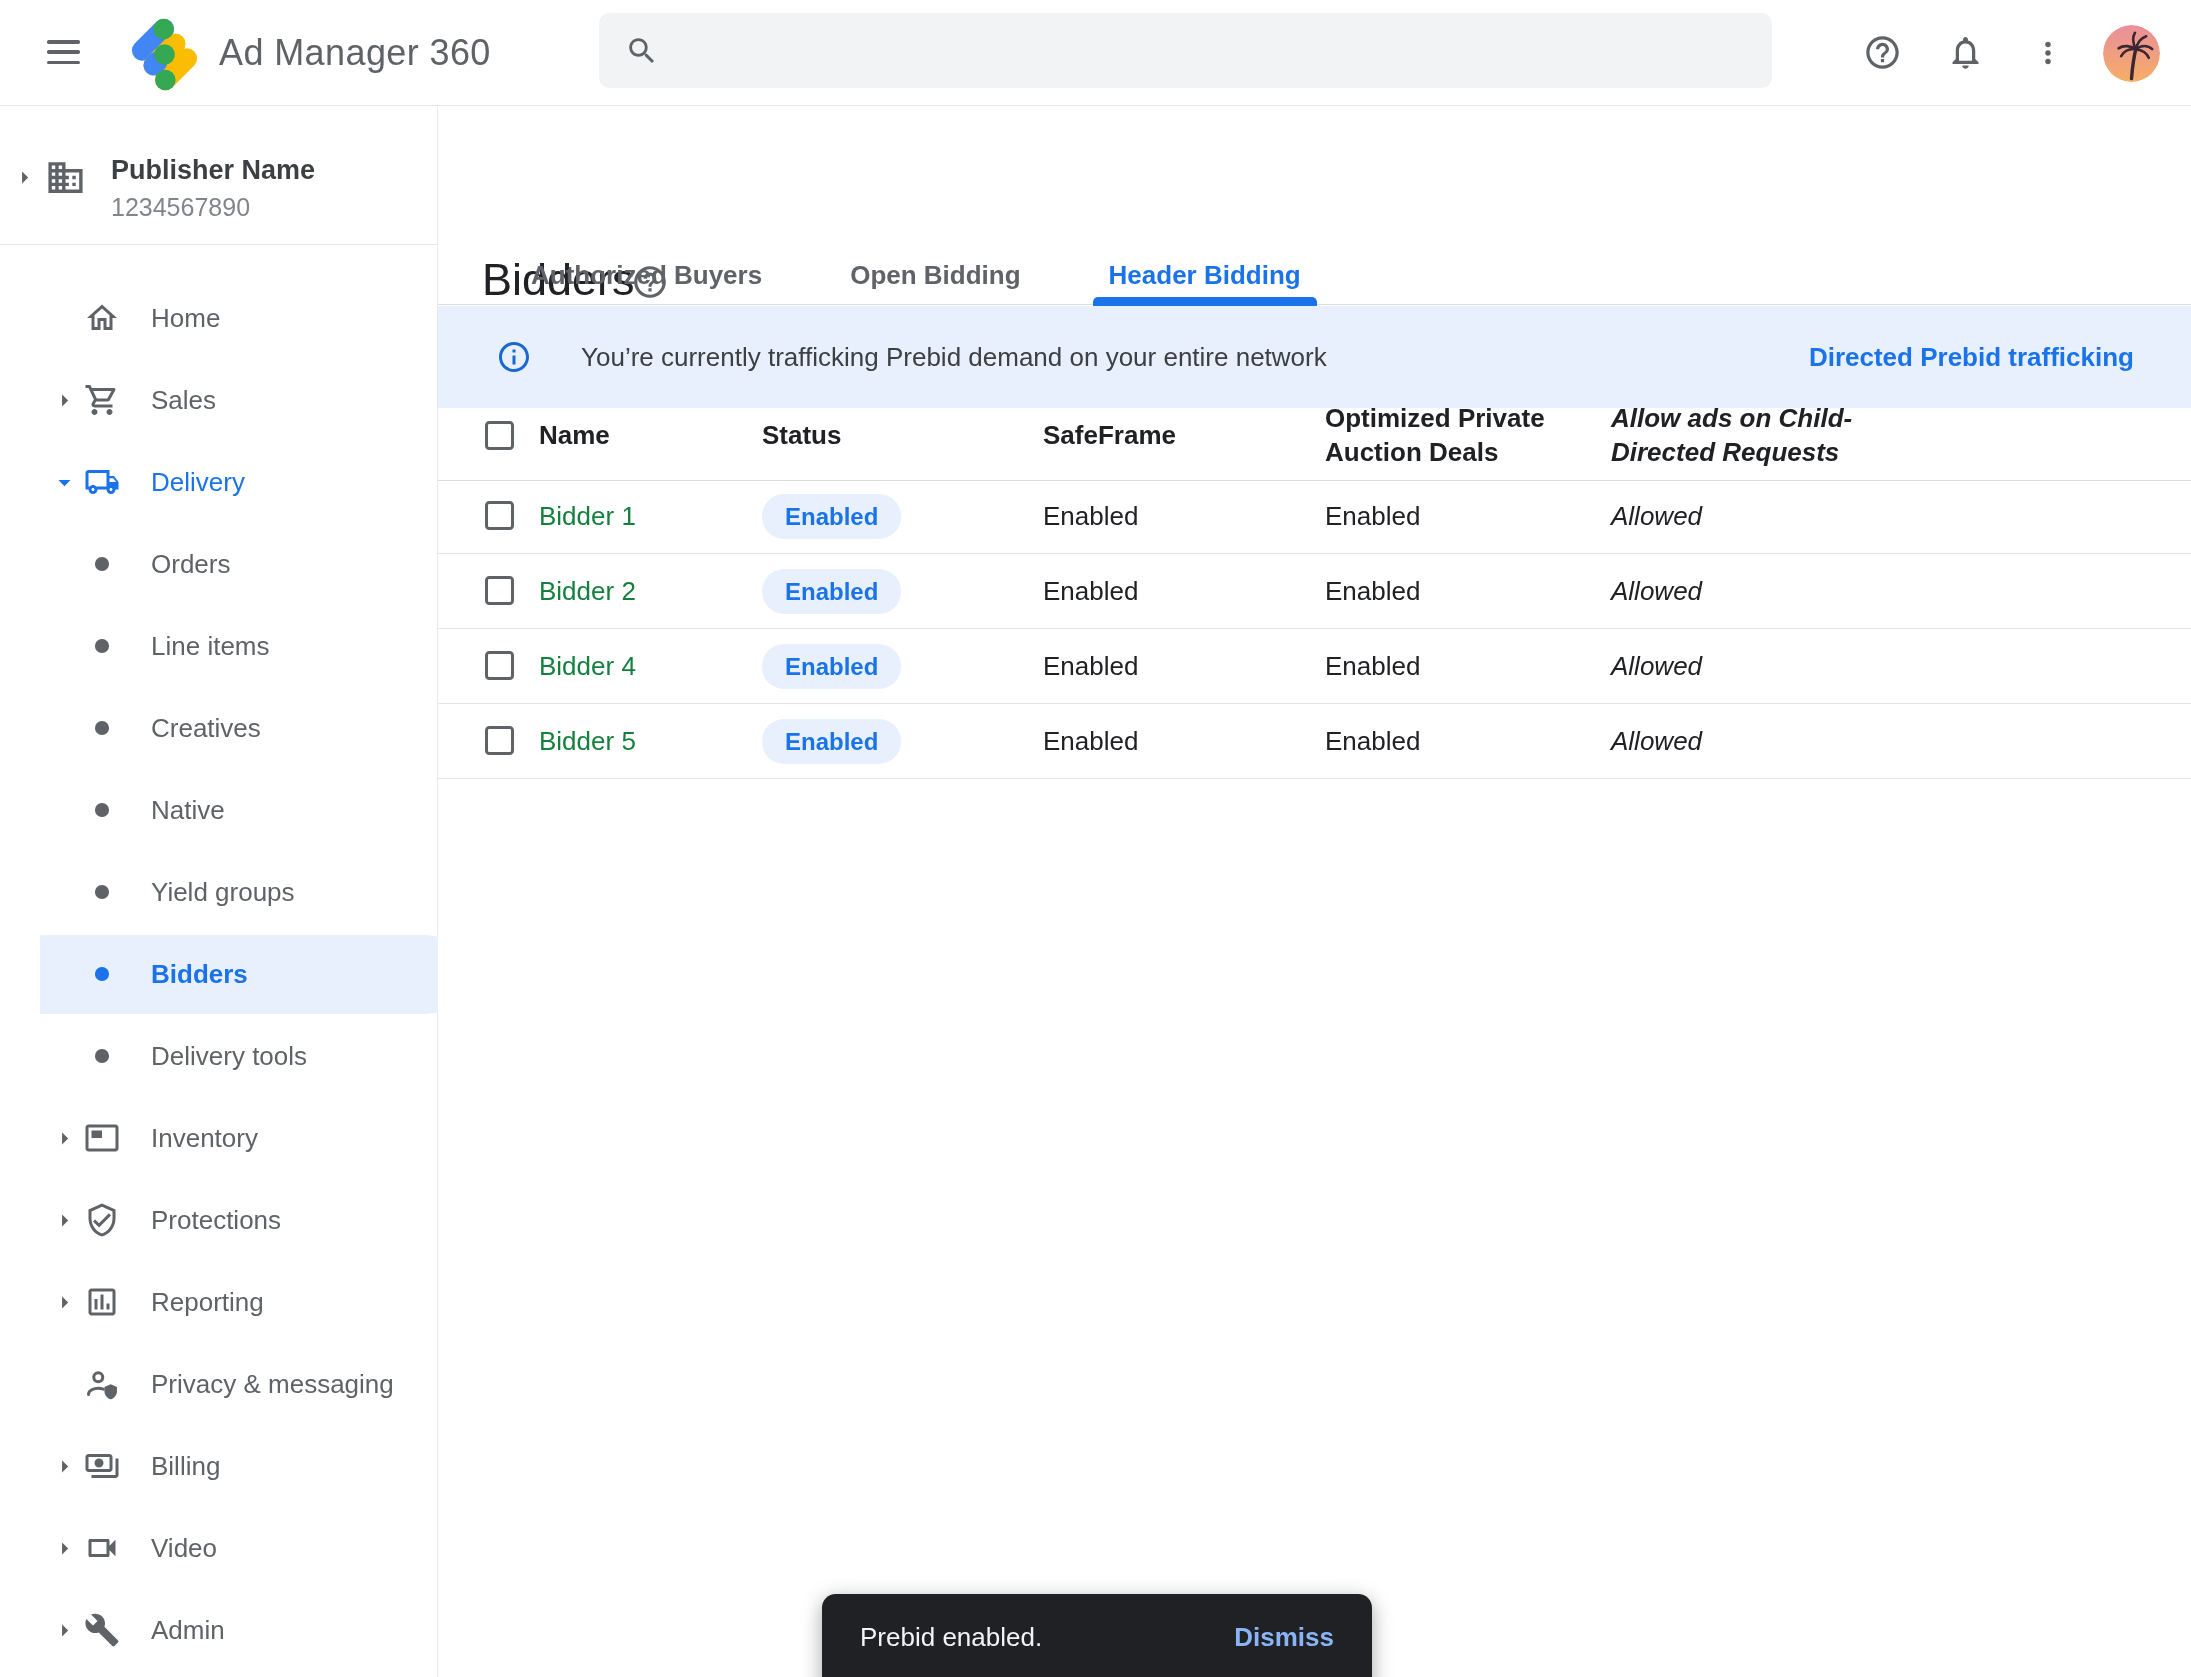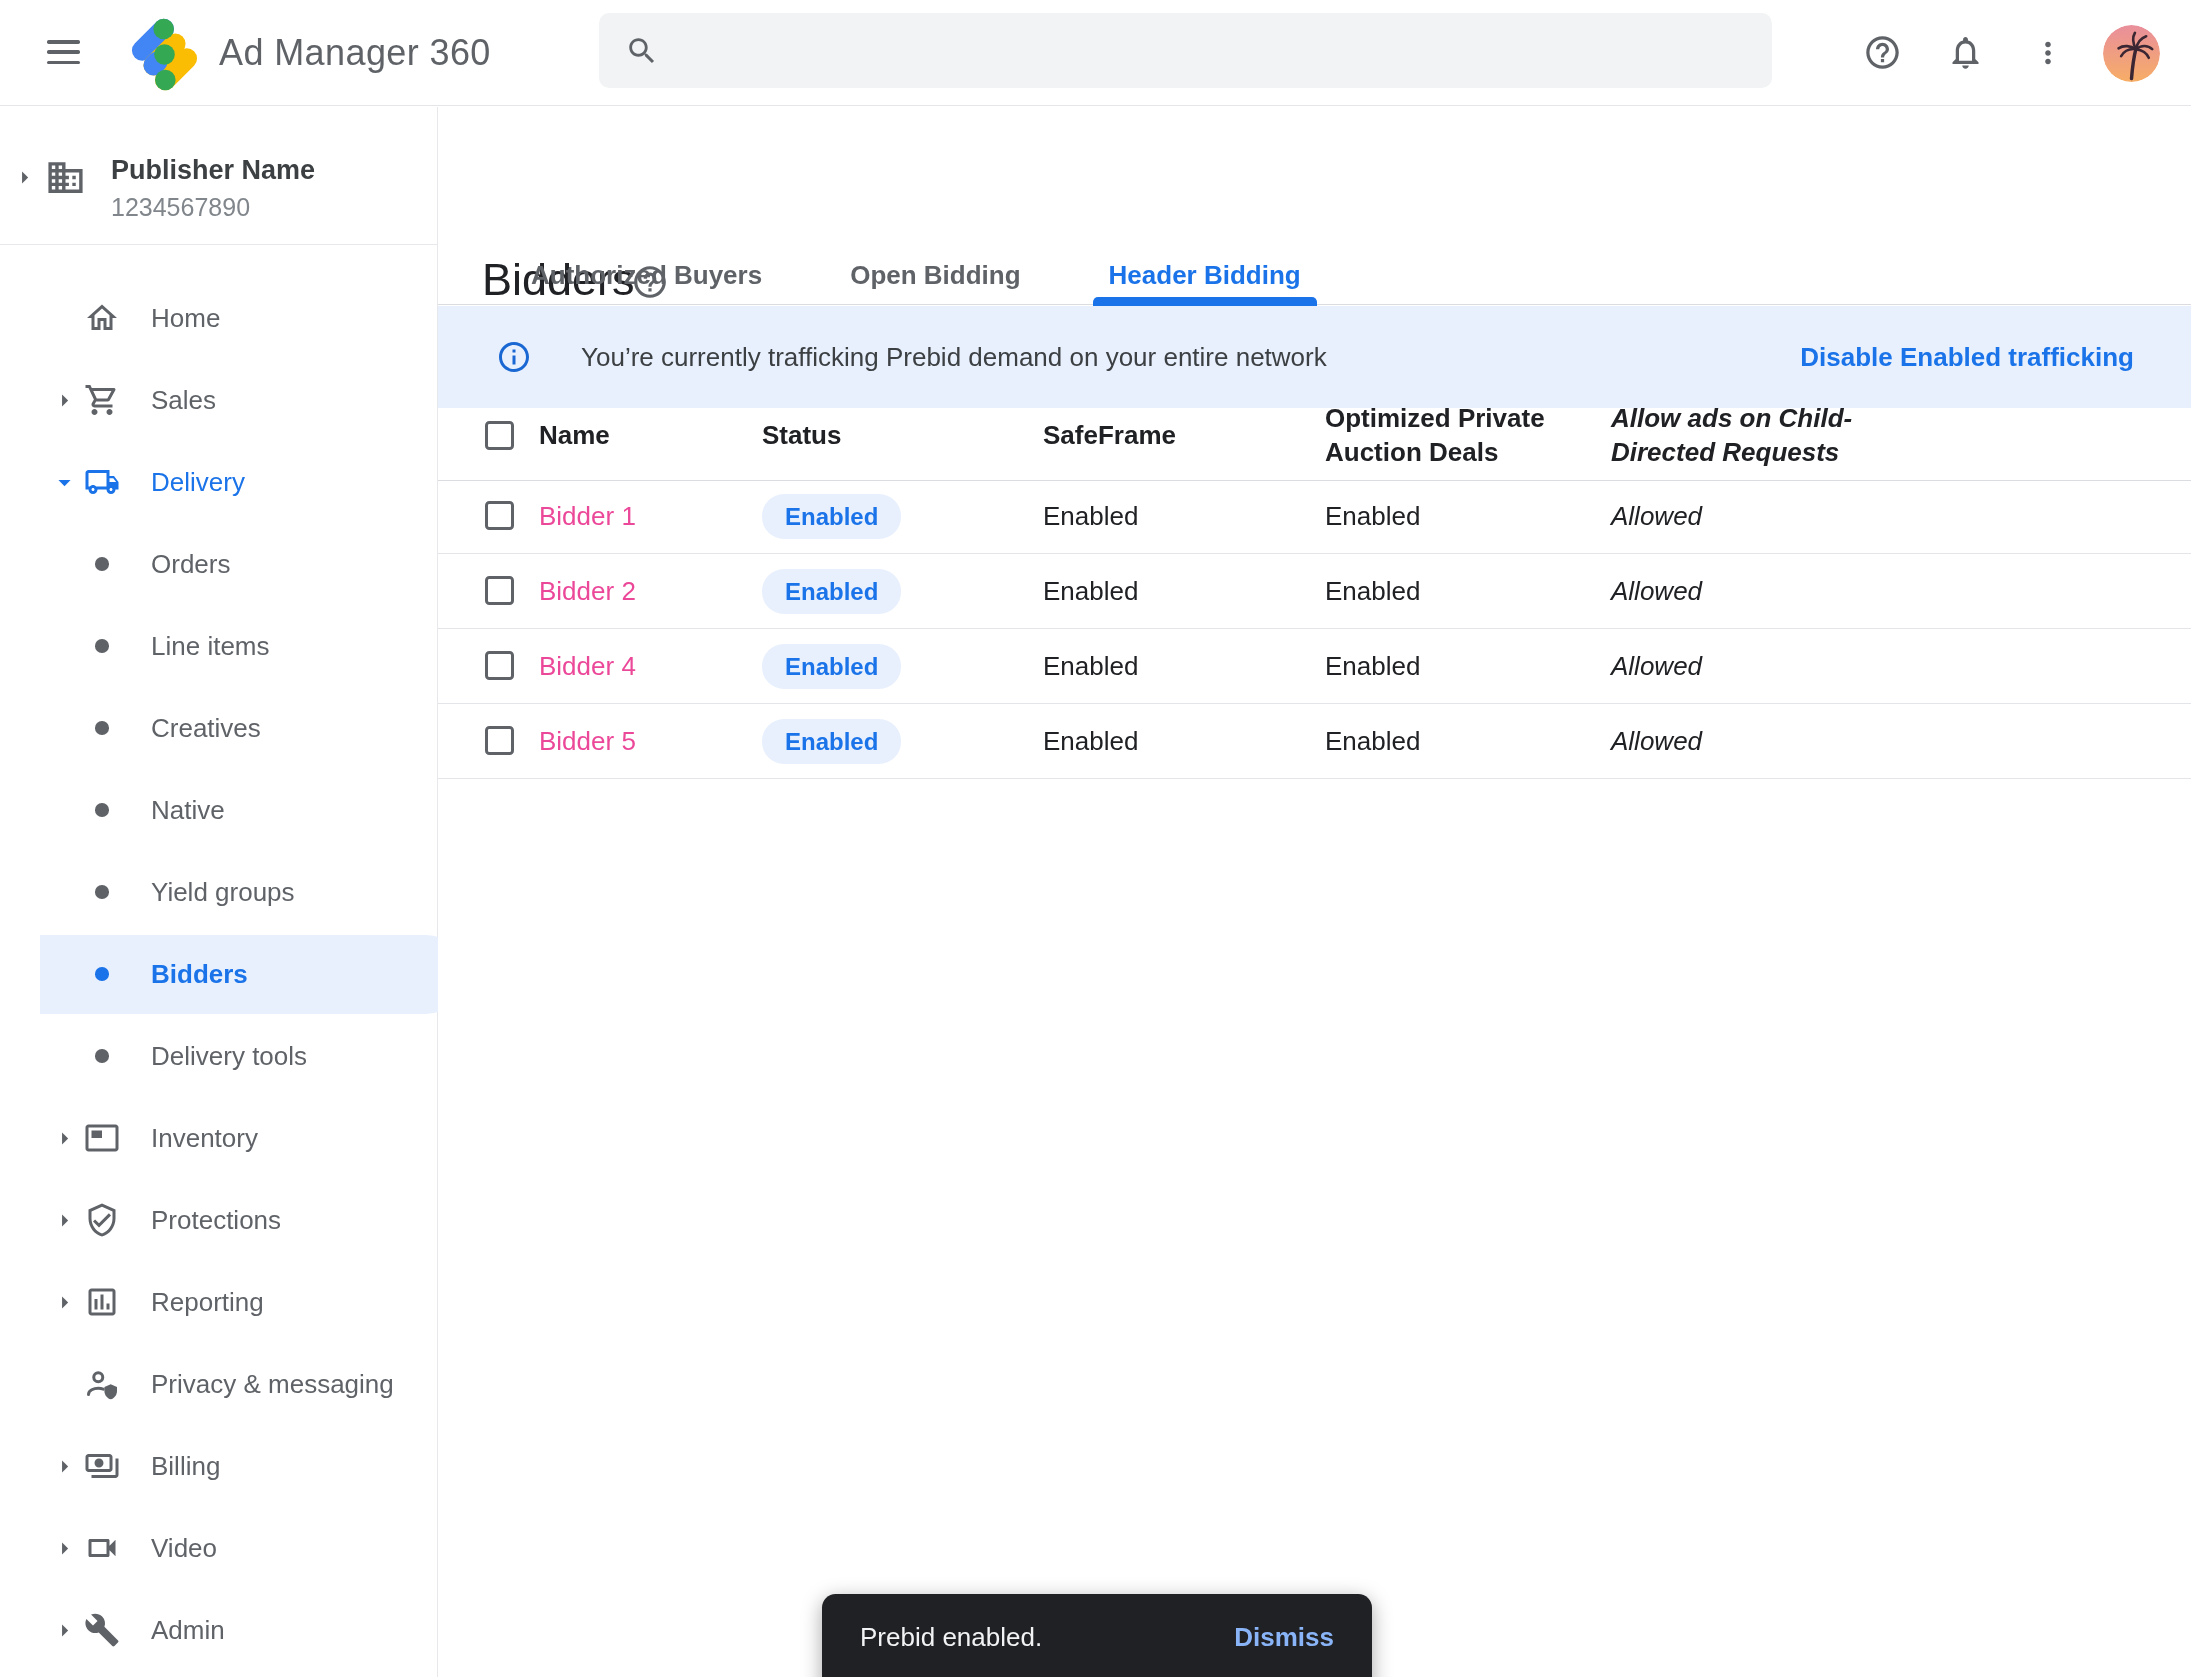--- a/index.html
+++ b/index.html
@@ -78,21 +78,21 @@
   .cb{width:29px;height:29px;border:3.4px solid #5f6368;border-radius:4.3px;background:#fff;
       box-sizing:border-box;cursor:pointer;}
   .col-cb{left:47px;} .col-name{left:101px;} .col-status{left:324px;} .col-safeframe{left:605px;}
   .col-opad{left:887px;} .col-allow{left:1173px;font-style:italic;}
 
   .tbody{position:absolute;left:0;top:372px;width:1753px;}
   .t-row{position:relative;height:74px;border-bottom:1.7px solid #e3e5e8;}
   .t-row .cell{position:absolute;top:0;height:74px;display:flex;align-items:center;font-size:26px;
                color:#202124;}
   .t-row .cb{position:absolute;left:47px;top:22px;}
-  .t-row a.name-link{color:#ec4899;text-decoration:none;cursor:pointer;}
+  .t-row a.name-link{color:#15803d;text-decoration:none;cursor:pointer;}
   .pill{display:inline-block;height:45px;line-height:45px;padding:0 23px;border-radius:22px;
         background:#e8f0fe;color:#1a73e8;font-size:24px;font-weight:bold;}
 
   
   .toast{position:absolute;left:822px;top:1594px;width:550px;height:111px;background:#202124;
          border-radius:13.7px;box-shadow:0 5.1px 20.5px rgba(0,0,0,.35);display:flex;align-items:flex-start;
          padding:26px 38px 0 38px;box-sizing:border-box;z-index:10;}
   .toast-msg{font-size:26px;color:#f1f3f4;line-height:34px;}
   .toast-action{margin-left:auto;font-size:26px;font-weight:bold;color:#8ab4f8;line-height:34px;
                 cursor:pointer;text-decoration:none;}
@@ -358,21 +358,21 @@
         <div class="tab">Authorized Buyers</div>
         <div class="tab">Open Bidding</div>
         <div class="tab active">Header Bidding</div>
       </div>
 
     <div class="banner">
       <svg class="info-icon" viewBox="0 0 24 24">
           <path d="M11 7h2v2h-2zm0 4h2v6h-2zm1-9C6.48 2 2 6.48 2 12s4.48 10 10 10 10-4.48 10-10S17.52 2 12 2zm0 18c-4.41 0-8-3.59-8-8s3.59-8 8-8 8 3.59 8 8-3.59 8-8 8z"></path>
         </svg>
       <div class="banner-text">You’re currently trafficking Prebid demand on your entire network</div>
-      <a class="banner-action">Disable Enabled trafficking</a>
+      <a class="banner-action">Directed Prebid trafficking</a>
     </div>
 
     <div class="thead">
       <div class="th col-cb"><span class="cb"></span></div>
       <div class="th col-name">Name</div>
       <div class="th col-status">Status</div>
       <div class="th col-safeframe">SafeFrame</div>
       <div class="th col-opad">Optimized Private
 Auction Deals</div>
       <div class="th col-allow">Allow ads on Child-

